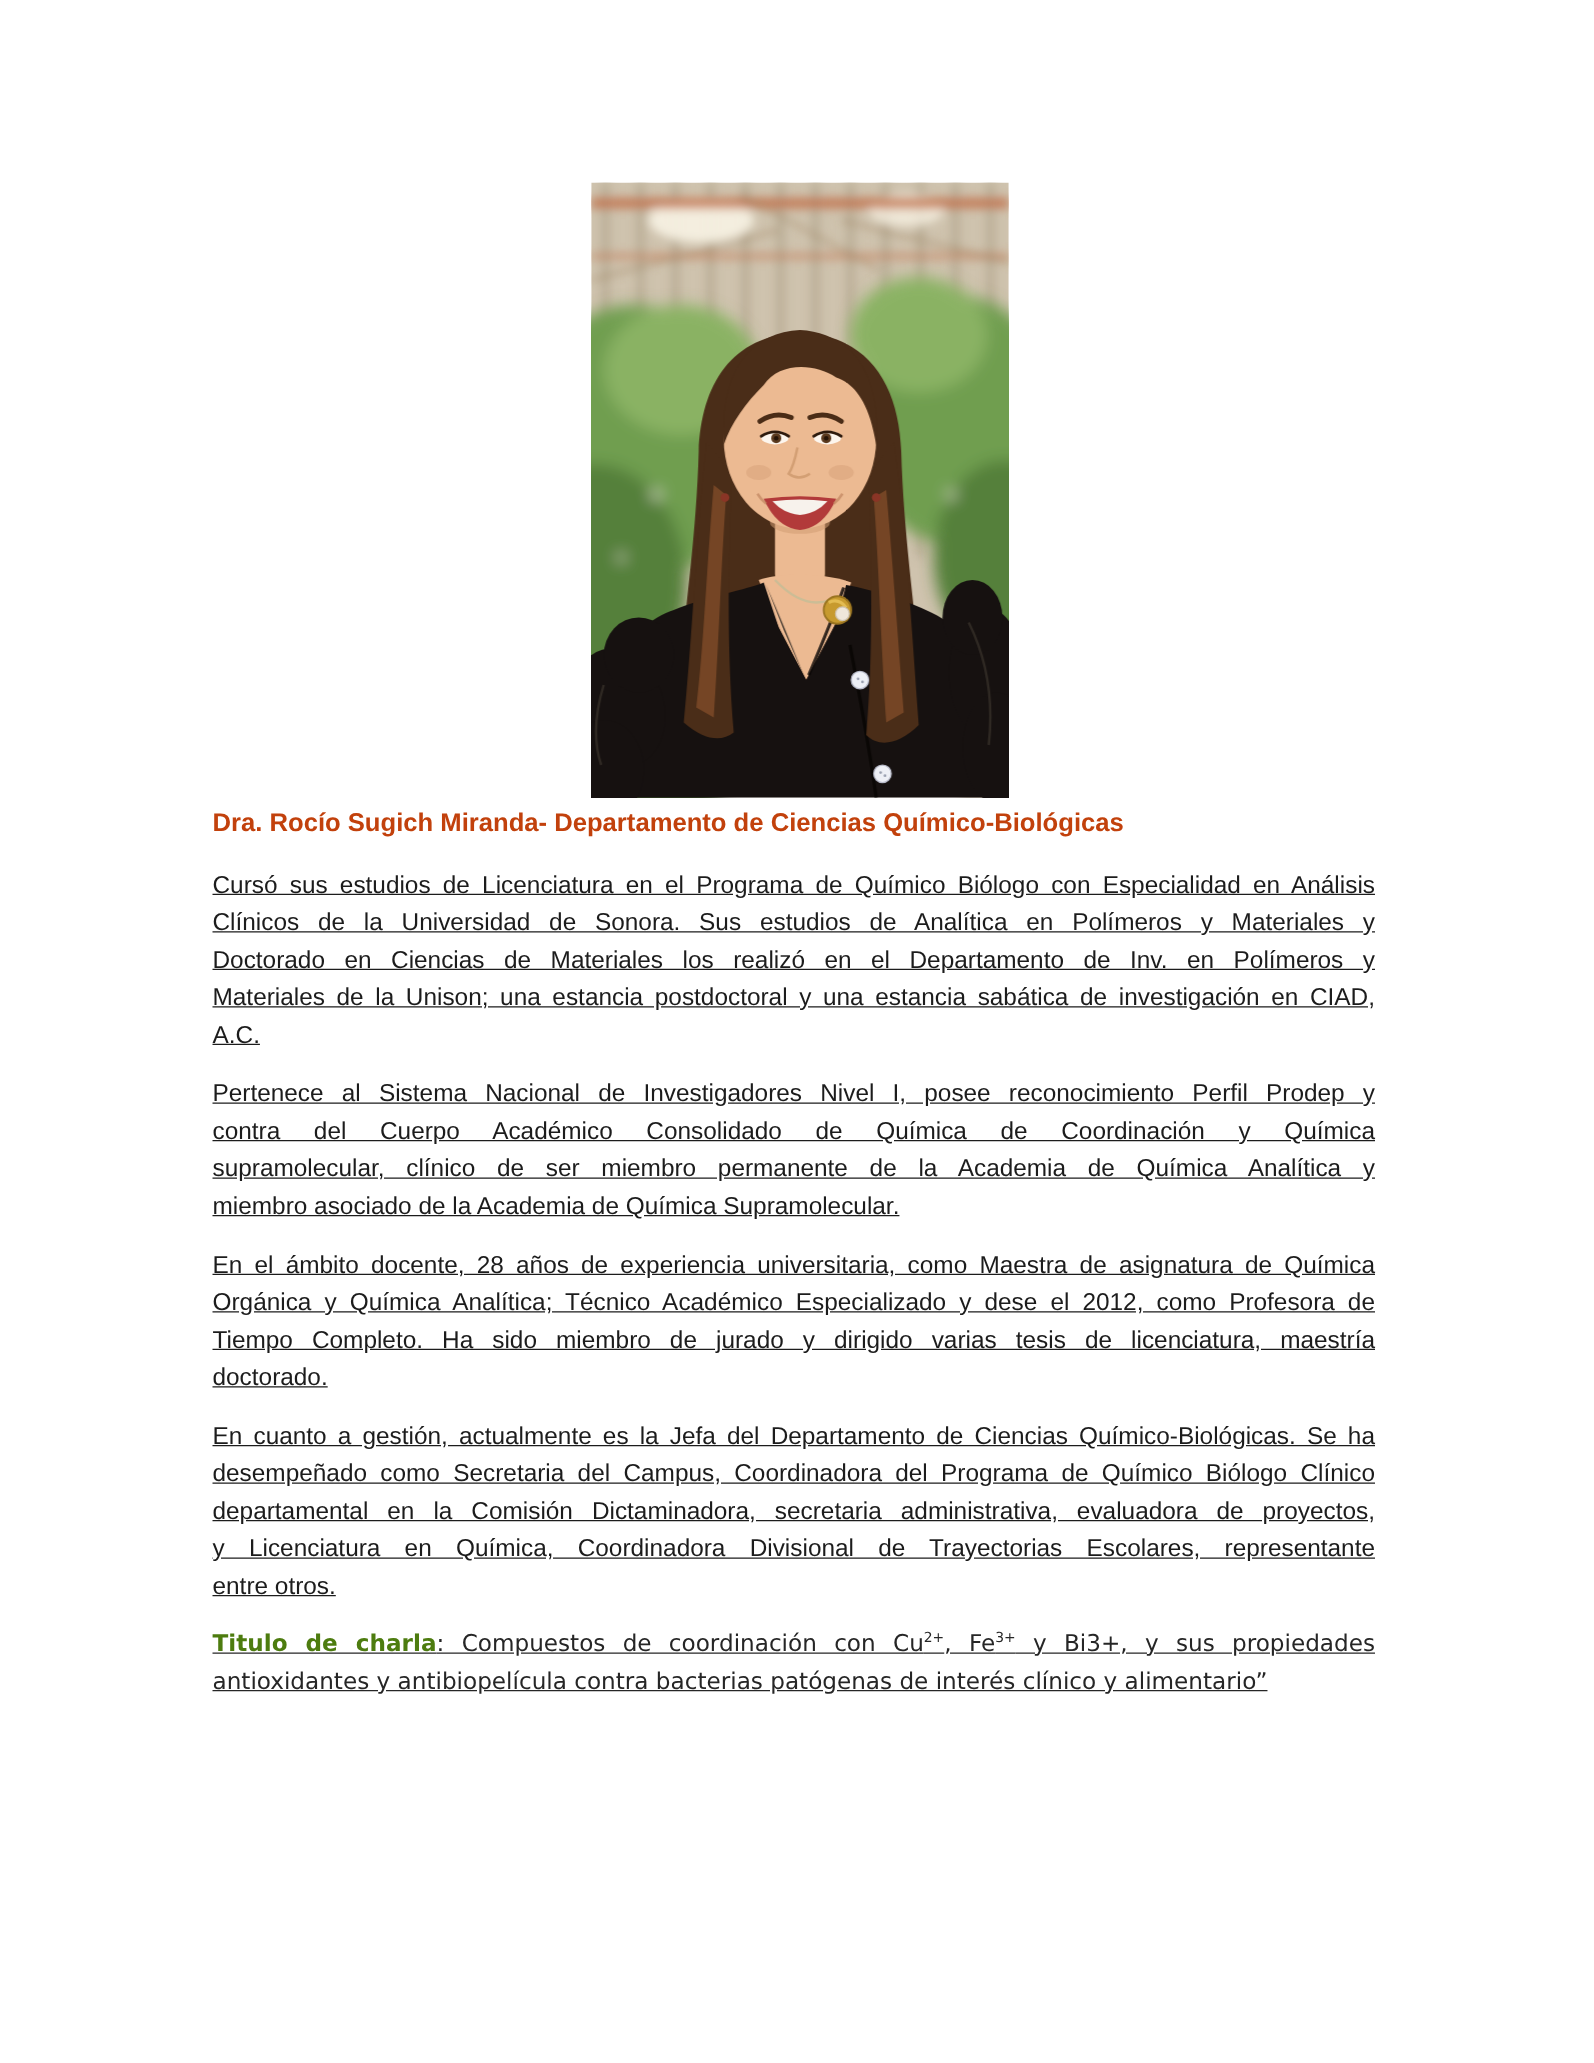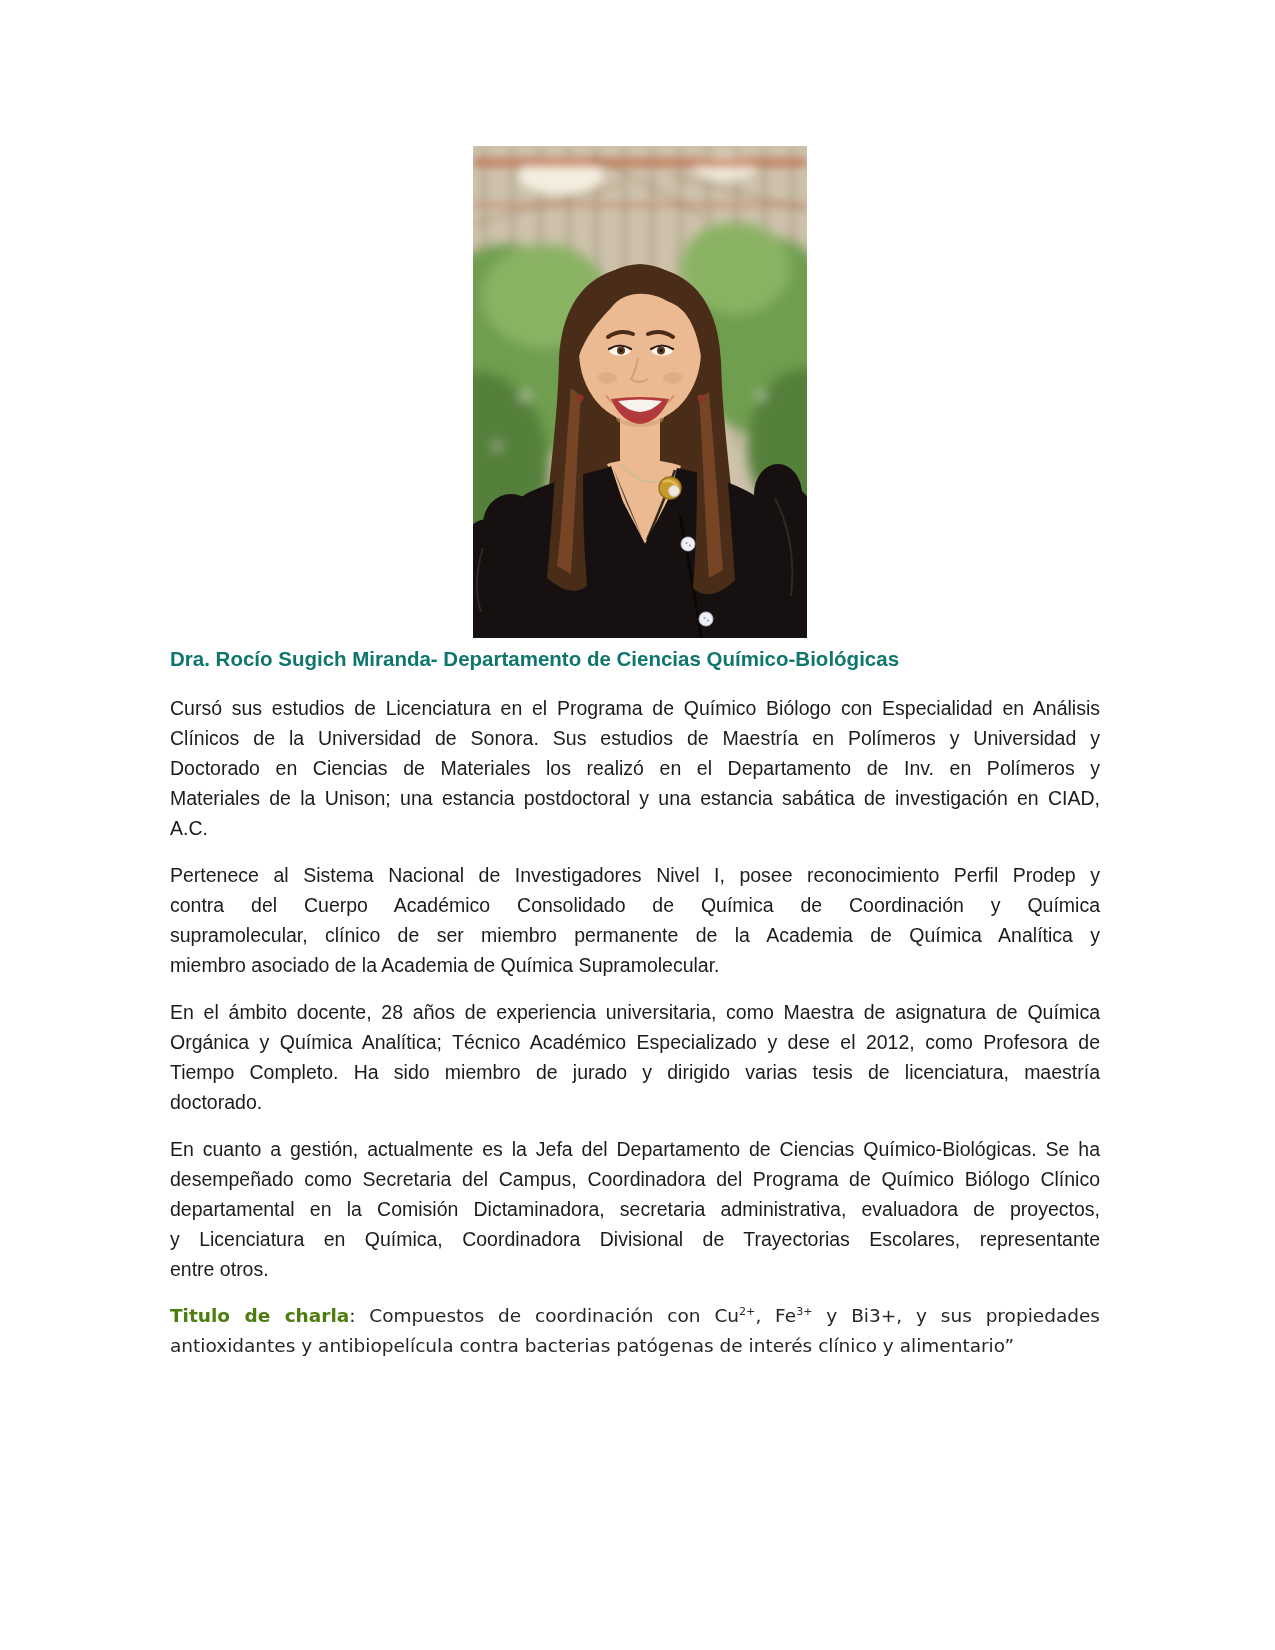--- a/index.html
+++ b/index.html
@@ -15,26 +15,27 @@
     position:absolute;left:473px;top:146px;
     width:334px;height:492px;display:block;
   }
   .content{
     position:absolute;left:170px;top:644px;width:930px;
   }
   .heading{
     margin:0 0 19px 0;
     font-weight:bold;
     font-size:20.5px;line-height:30px;
-    color:#0f766e;
+    color:#c2410c;
   }
   .para{margin:0 0 17px 0;}
   .line{
     font-size:19.5px;line-height:30px;
     color:#1c1c1c;
+    text-decoration:underline;
   }
   .line.just{
     text-align:justify;
     text-align-last:justify;
     -moz-text-align-last:justify;
   }
   .para.talk .line{
     font-family:"DejaVu Sans",sans-serif;
     font-size:18.5px;line-height:30px;
     color:#262626;
@@ -181,21 +182,21 @@
         <circle cx="228" cy="252" r="3.5" fill="#8a3526"></circle>
       </g>
     </g>
   </svg>
 
   <div class="content">
     <p class="heading">Dra. Rocío Sugich Miranda- Departamento de Ciencias Químico-Biológicas</p>
     <div id="paragraphs">
         <div class="para">
           <div class="line just">Cursó sus estudios de Licenciatura en el Programa de Químico Biólogo con Especialidad en Análisis</div>
-          <div class="line just">Clínicos de la Universidad de Sonora. Sus estudios de Maestría en Polímeros y Universidad y</div>
+          <div class="line just">Clínicos de la Universidad de Sonora. Sus estudios de Analítica en Polímeros y Materiales y</div>
           <div class="line just">Doctorado en Ciencias de Materiales los realizó en el Departamento de Inv. en Polímeros y</div>
           <div class="line just">Materiales de la Unison; una estancia postdoctoral y una estancia sabática de investigación en CIAD,</div>
           <div class="line">A.C.</div>
         </div>
         <div class="para">
           <div class="line just">Pertenece al Sistema Nacional de Investigadores Nivel I, posee reconocimiento Perfil Prodep y</div>
           <div class="line just">contra del Cuerpo Académico Consolidado de Química de Coordinación y Química</div>
           <div class="line just">supramolecular, clínico de ser miembro permanente de la Academia de Química Analítica y</div>
           <div class="line">miembro asociado de la Academia de Química Supramolecular.</div>
         </div>

